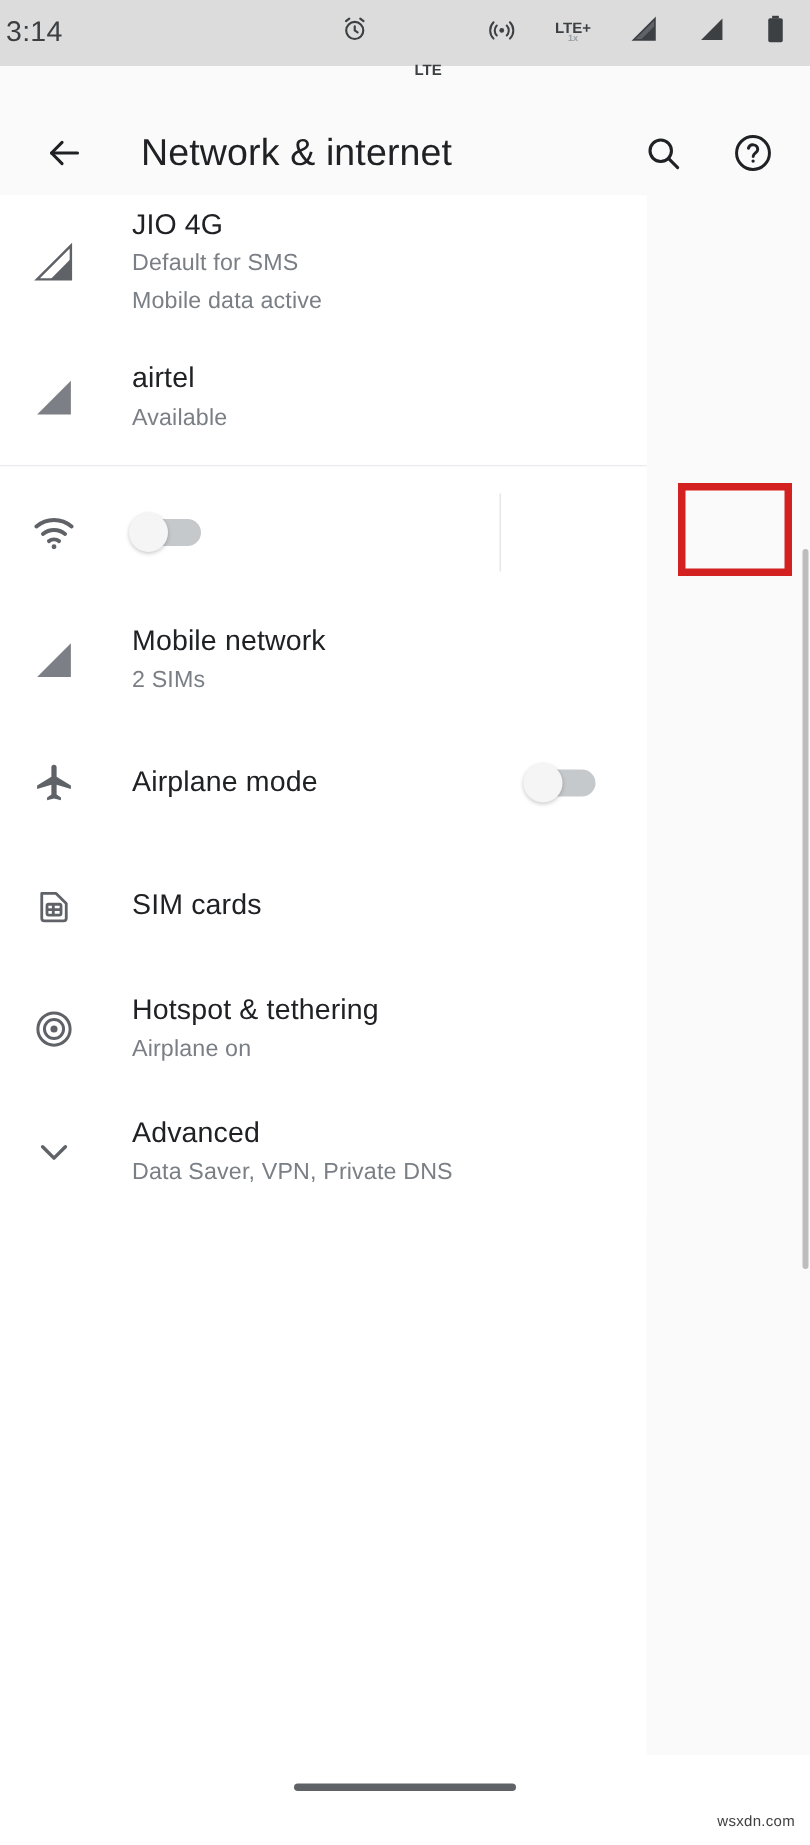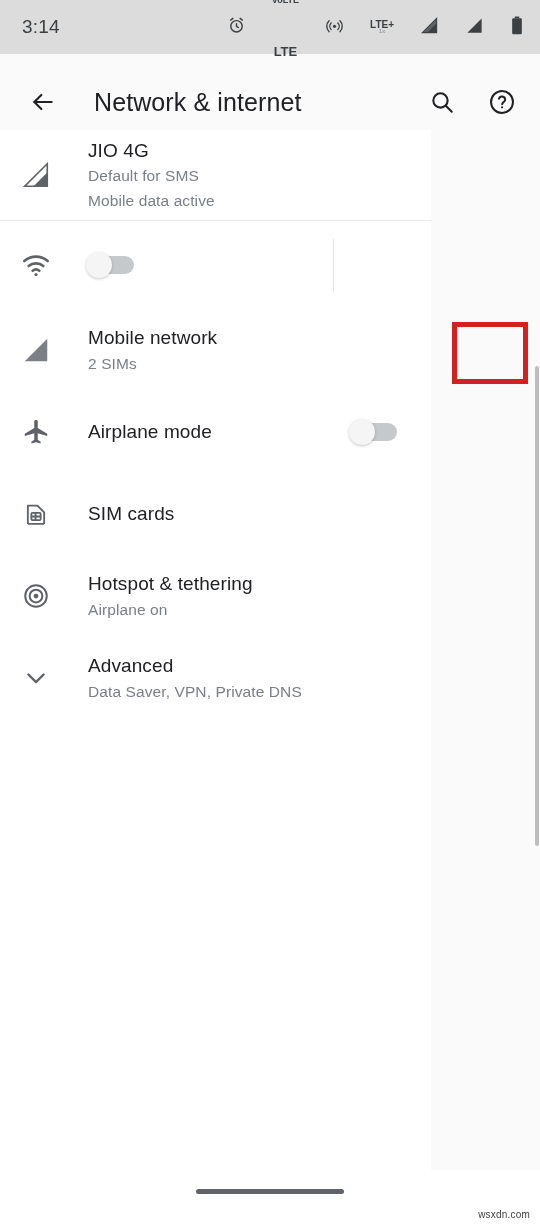--- a/index.html
+++ b/index.html
@@ -15,25 +15,25 @@
     width: 540px;
     height: 1230px;
     background: #fafafa;
   }
 
   
   .status-bar {
     position: absolute;
     top: 0; left: 0;
     width: 540px;
-    height: 54px;
+    height: 44px;
     background: #dcdcdc;
     display: flex;
     align-items: center;
-    padding: 0 16px 0 22px;
+    padding: 0 16px 0 4px;
   }
   .status-time {
     font-size: 19px;
     color: #3c4043;
     letter-spacing: 0.2px;
   }
   .status-icons {
     margin-left: auto;
     display: flex;
     align-items: center;
@@ -43,21 +43,21 @@
   .volte-glyph {
     display: flex;
     flex-direction: column;
     align-items: center;
     justify-content: center;
     line-height: 0.95;
     color: #3c4043;
     font-weight: bold;
   }
   .volte-glyph .top { font-size: 9px; }
-  .volte-glyph .bot { font-size: 13px; margin-top: 42px; }
+  .volte-glyph .bot { font-size: 10px; margin-top: 42px; }
   .lte-glyph {
     display: flex;
     flex-direction: column;
     align-items: center;
     line-height: 0.9;
     color: #3c4043;
     font-weight: bold;
   }
   .lte-glyph .top { font-size: 10px; text-align: center; }
   .lte-glyph .bot { font-size: 6px; color: #9aa0a6; }
@@ -338,20 +338,31 @@
           <path d="M21 21V10l-11 11h11z" fill="#5f6368"></path>
         </svg>
       </div>
       <div class="row-text">
         <div class="row-title">JIO 4G</div>
         <div class="row-sub">Default for SMS</div>
         <div class="row-sub">Mobile data active</div>
       </div>
     </div>
 
+    <div class="row row-sim">
+      <div class="row-icon">
+        <svg width="30" height="30" viewBox="0 0 24 24">
+          <path d="M21 3L3 21h18V3z" fill="#7c8086"></path>
+        </svg>
+      </div>
+      <div class="row-text">
+        <div class="row-title">airtel</div>
+        <div class="row-sub">Available</div>
+      </div>
+    </div>
 
     <div class="divider"></div>
 
     <div class="row row-wifi">
       <div class="row-icon">
         <svg width="30" height="30" viewBox="0 0 24 24" fill="none" stroke="#5f6368" stroke-width="2.1" stroke-linecap="round">
           <path d="M2.6 8.8a14.4 14.4 0 0118.8 0"></path>
           <path d="M6.1 12.8a9.2 9.2 0 0111.8 0"></path>
           <path d="M9.3 16.6a4.4 4.4 0 015.4 0"></path>
           <circle cx="12" cy="19.6" r="1.3" fill="#5f6368" stroke="none"></circle>

